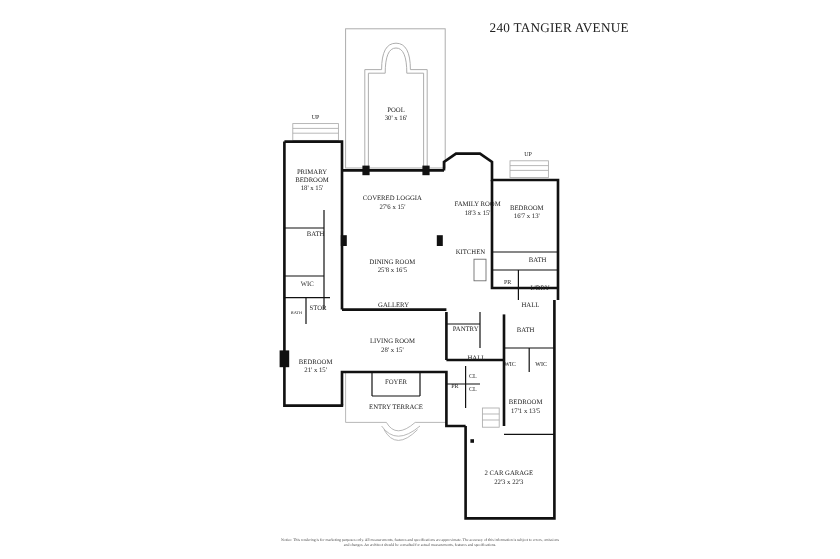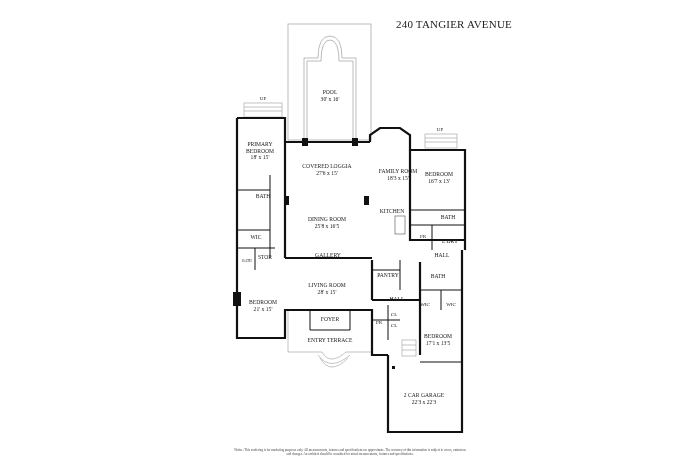--- a/index.html
+++ b/index.html
@@ -1,17 +1,17 @@
 <!DOCTYPE html>
 <html><head>
 <meta charset="utf-8">
 <style>
   html,body{margin:0;padding:0;background:#fff;}
   body{width:700px;height:466px;position:relative;overflow:hidden;font-family:"Liberation Serif","DejaVu Serif",serif;color:#222;}
-  .title{position:absolute;left:396px;top:18px;font-size:11px;letter-spacing:0.2px;color:#222;}
+  .title{position:absolute;left:408px;top:18px;font-size:11px;letter-spacing:0.2px;color:#222;}
   svg{position:absolute;left:0;top:0;}
   .lbl{position:absolute;font-size:5.6px;text-align:center;line-height:6.5px;color:#222;white-space:nowrap;transform:translateX(-50%);}
   .lbl .dim{display:block;}
   .small{font-size:5px;}
   .notice{position:absolute;left:232px;top:448px;width:236px;font-size:3.2px;line-height:4px;text-align:center;color:#444;}
 </style>
 </head>
 <body>
 
 <div class="title">240 TANGIER AVENUE</div>

